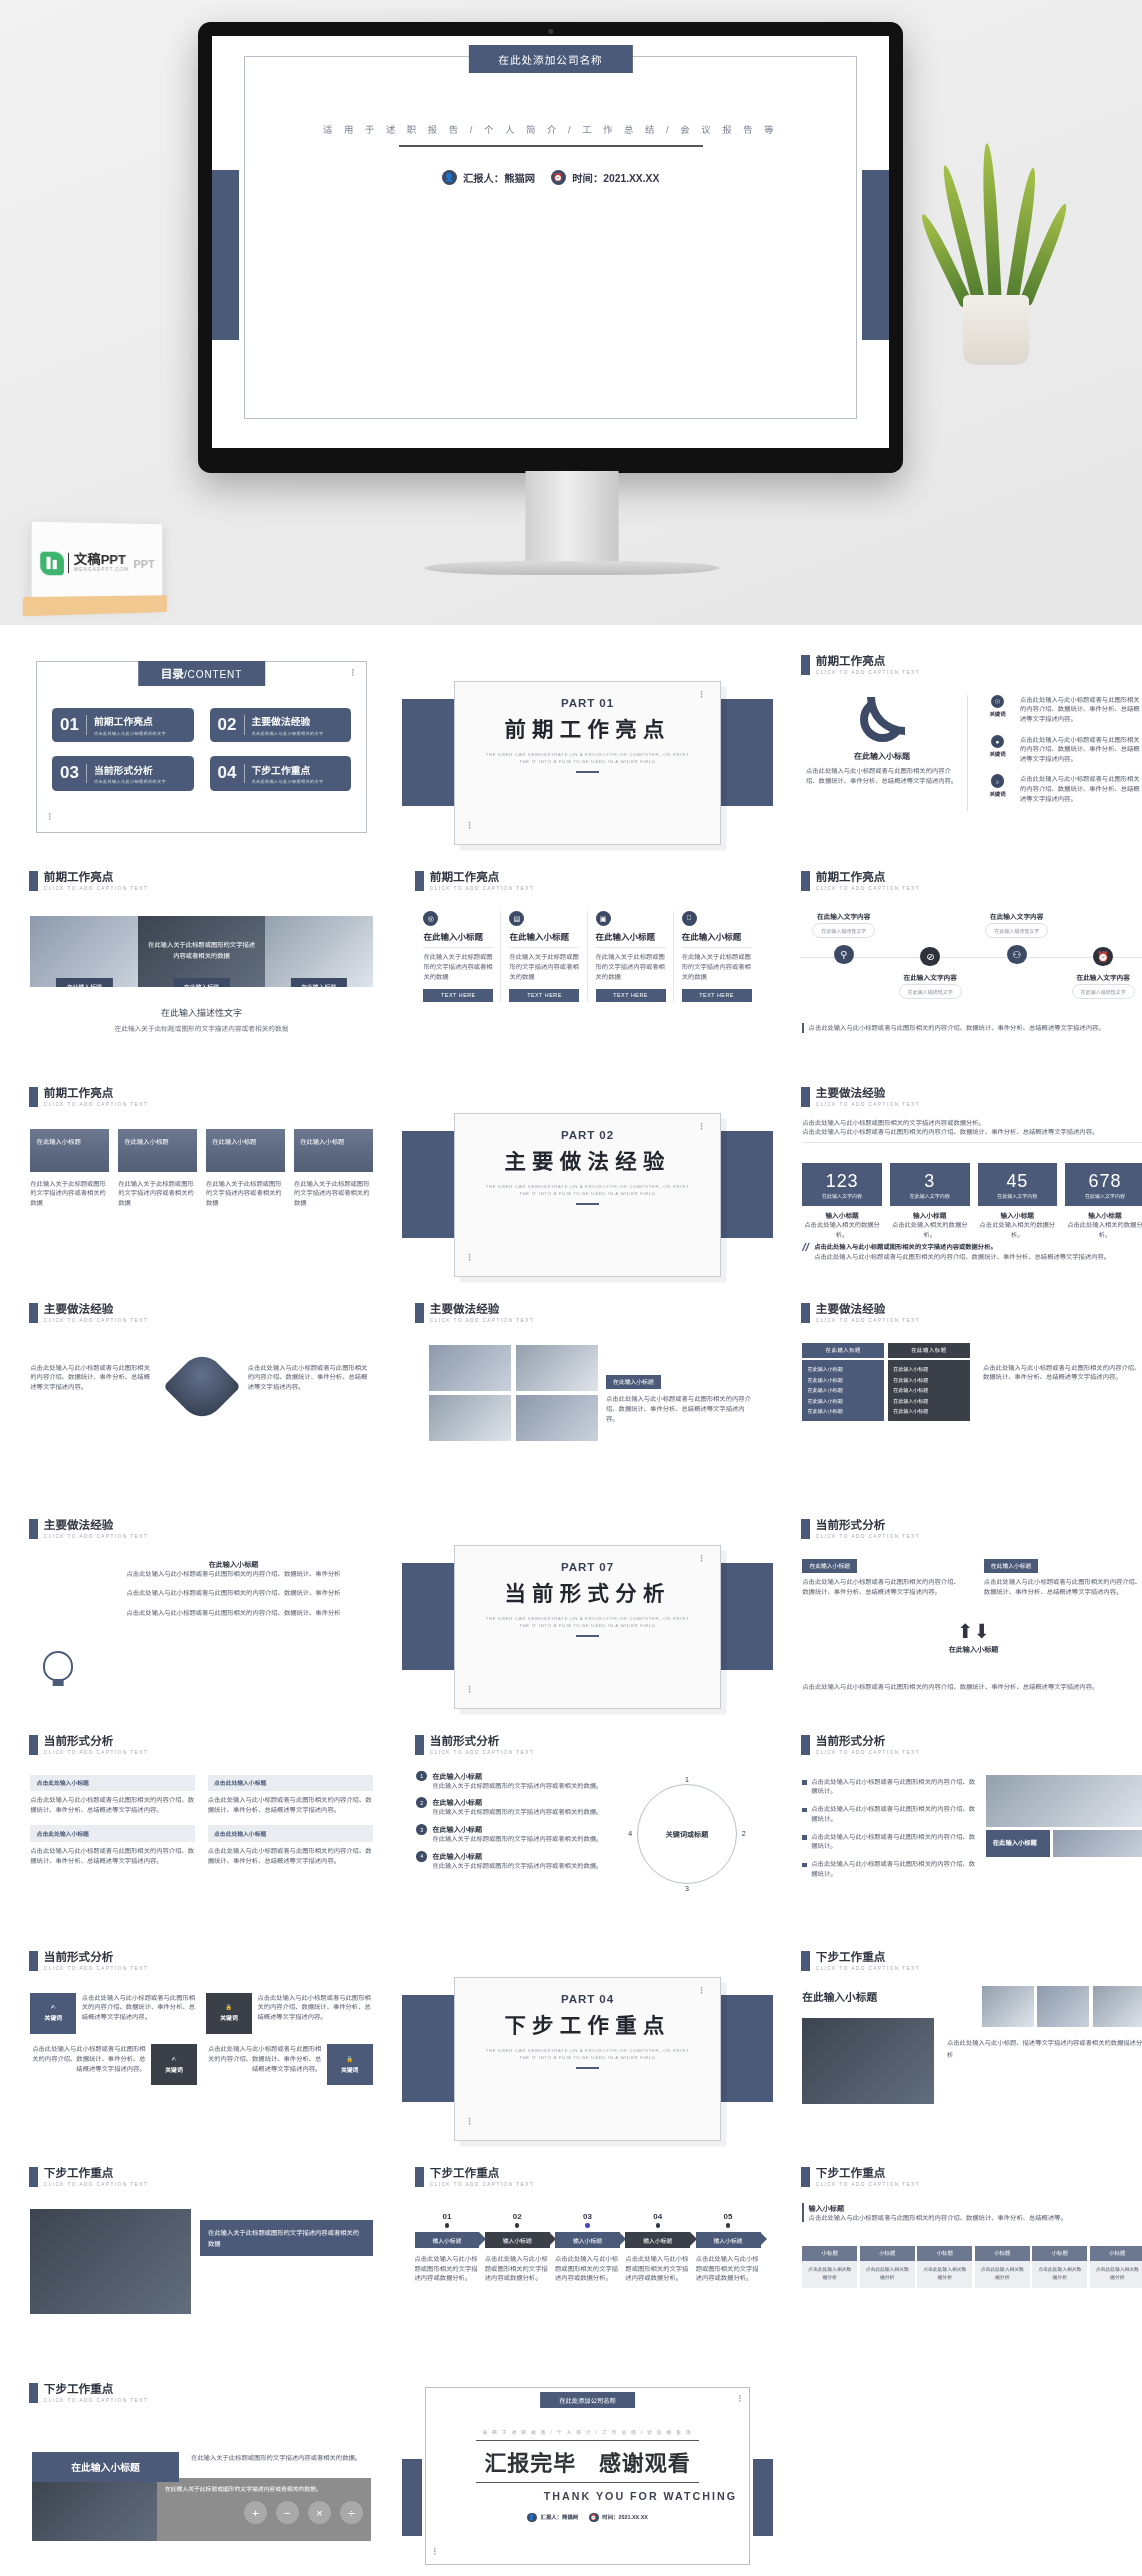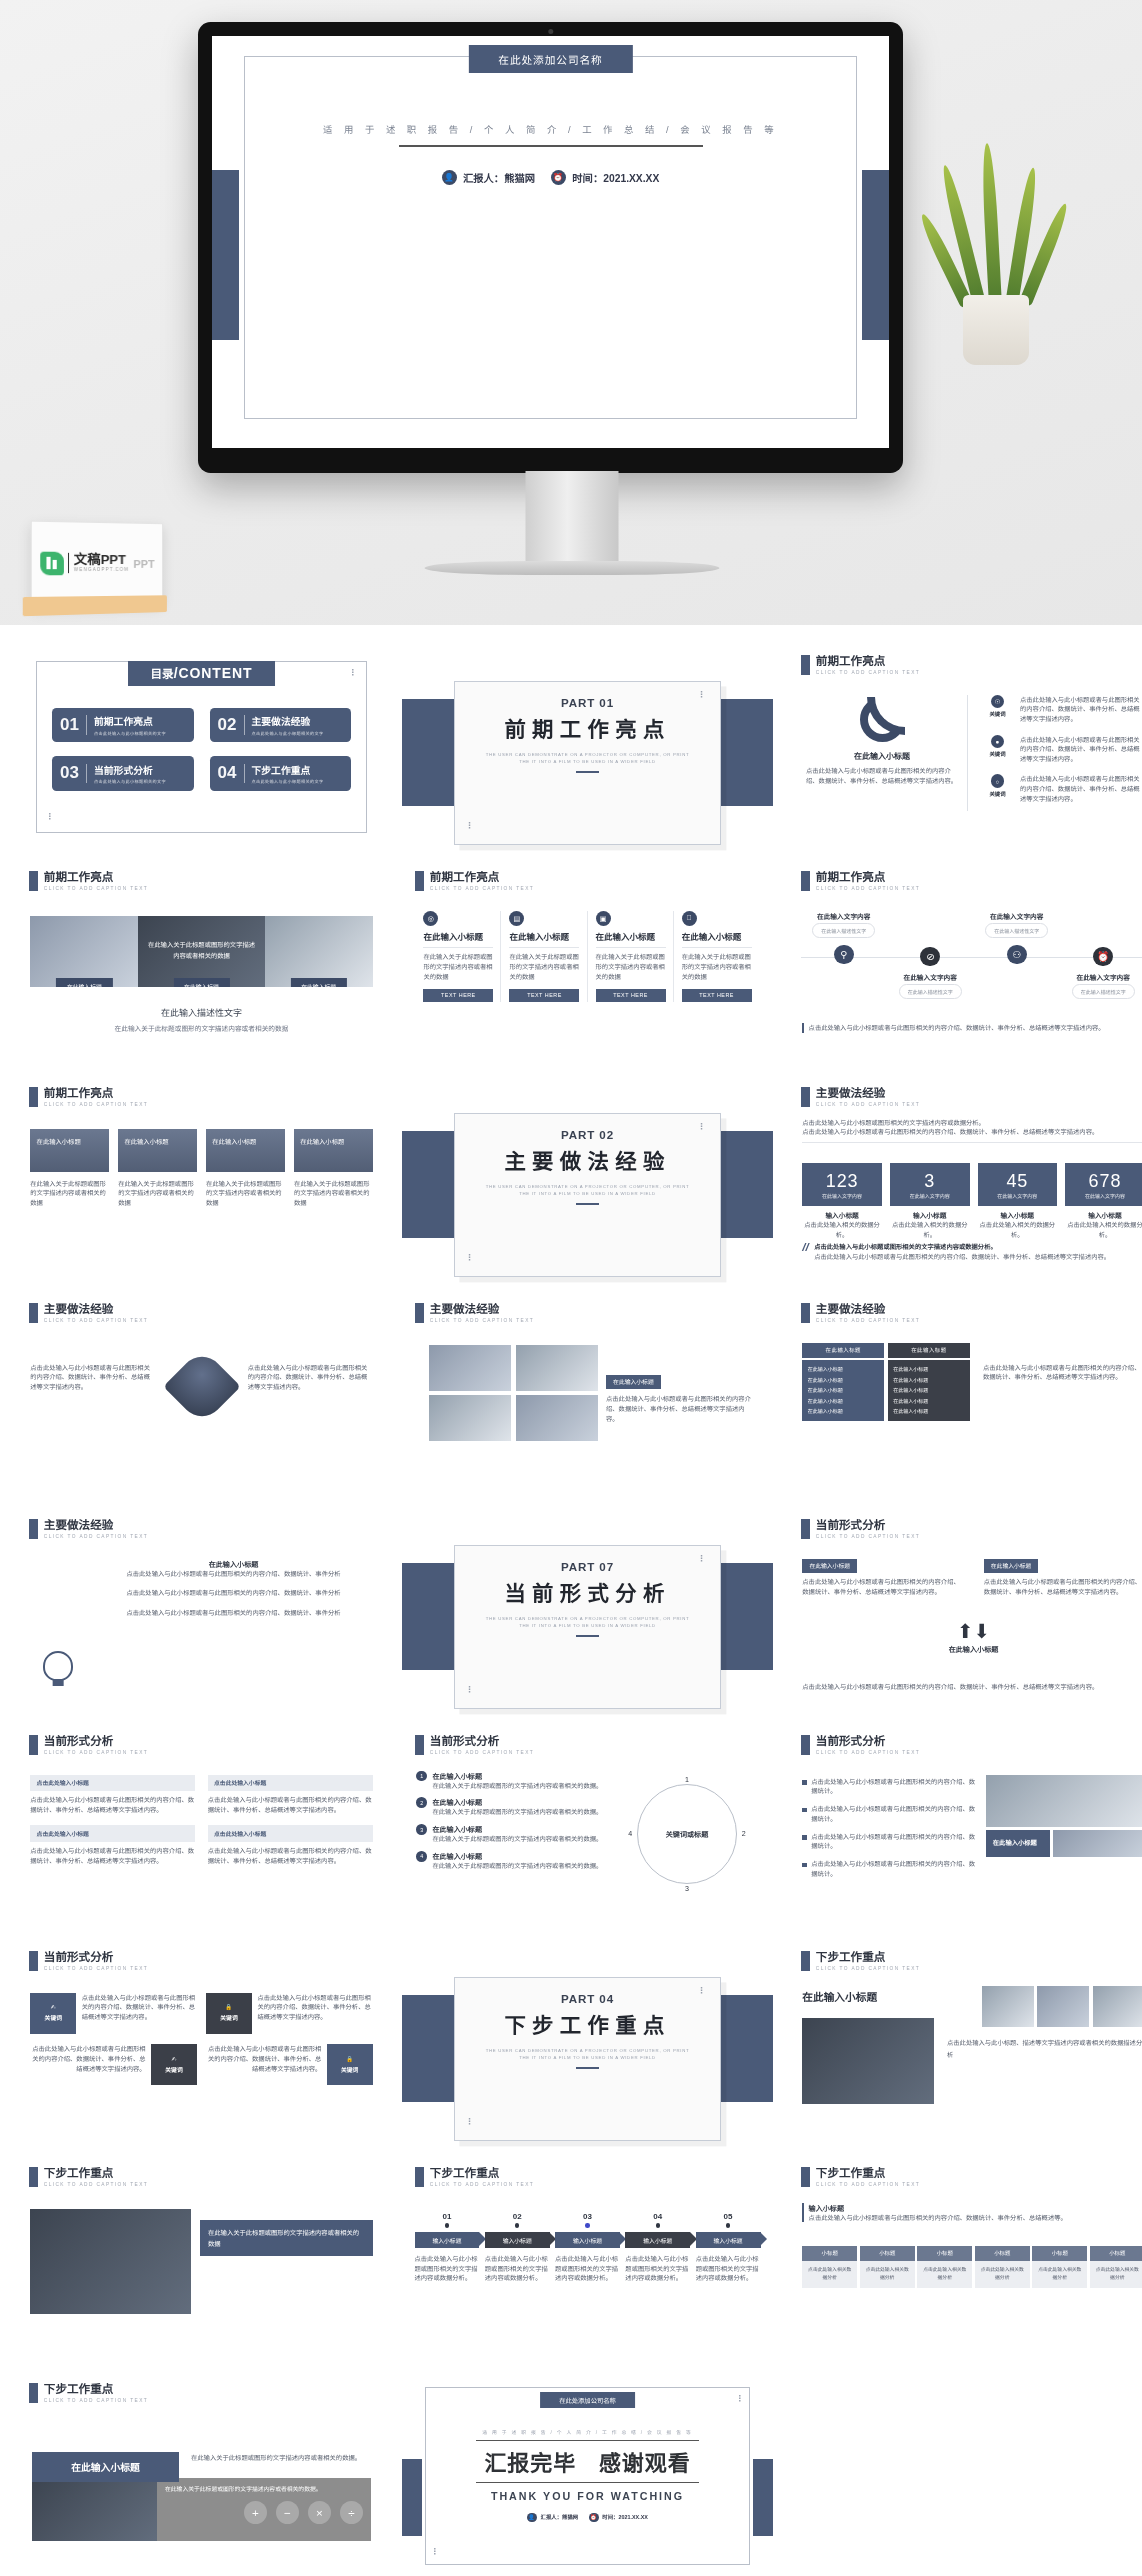--- a/index.html
+++ b/index.html
@@ -93,21 +93,21 @@
   .ph-title .tt { font-size:11.6px; font-weight:bold; color:#2f3541; line-height:1.05; }
   .ph-title .ss { font-size:4.8px; letter-spacing:1.4px; color:#a3a9b4; margin-top:2.7px; }
   .body-txt { line-height:1.55; color:#585f6d; }
 
   
   .toc { border:none; }
   .toc .frame { position:absolute; left:19.6px; top:16px; right:19.6px; bottom:19.6px; border:0.9px solid #b9bfc9; background:#fff; }
   .toc .shadow { position:absolute; left:12.5px; top:23px; right:27px; bottom:12.5px; background:#e6e8ec; z-index:-1; }
   .toc .head { position:absolute; left:50%; transform:translateX(-50%); top:16px; background:#4a5a78;
      color:#fff; padding:4.5px 23px; font-size:11.6px; font-weight:bold; white-space:nowrap; }
-  .toc .head em { font-style:normal; font-size:14px; font-weight:bold; letter-spacing:0.9px; }
+  .toc .head em { font-style:normal; font-size:10px; font-weight:normal; letter-spacing:0.9px; }
   .toc .items { position:absolute; left:36px; right:36px; top:63px; display:grid;
      grid-template-columns:1fr 1fr; gap:14.3px 16px; }
   .toc .it { background:#4a5a78; border-radius:4.5px; color:#fff; padding:6.3px 8px; display:flex; gap:7.1px; align-items:center; }
   .toc .num { font-size:17px; font-weight:bold; opacity:.95; }
   .toc .sep { width:0.9px; height:19.6px; background:rgba(255,255,255,.5); }
   .toc .lbl { font-size:9.8px; font-weight:bold; }
   .toc .dsc { font-size:4.1px; opacity:.75; margin-top:1.8px; letter-spacing:0.4px; }
   .dots3 { position:absolute; font-size:8px; color:#9aa1ae; line-height:2.7px; font-weight:bold; }
 
   
@@ -947,21 +947,21 @@
   <div class="thumb th-final">
     <div class="frame"></div>
     <div class="bl"></div>
     <div class="br"></div>
     <div style="position:absolute;left:50%;transform:translateX(-50%);top:19.6px;background:#4a5a78;color:#fff;font-size:6.3px;padding:3.6px 19.6px;white-space:nowrap;">在此处添加公司名称</div>
     <div style="position:absolute;left:36px;right:36px;top:55px;text-align:center;">
       <div style="font-size:4.8px;color:#9aa1ae;letter-spacing:1.8px;">适 用 于 述 职 报 告 / 个 人 简 介 / 工 作 总 结 / 会 议 报 告 等</div>
       <div style="height:0.9px;background:#555;margin:5.4px auto 0;width:223px;"></div>
       <div style="font-size:22px;font-weight:bold;color:#2f3236;letter-spacing:0.9px;margin:4.5px 0;">汇报完毕　感谢观看</div>
       <div style="height:0.9px;background:#555;margin:0 auto;width:223px;"></div>
-      <div style="font-size:10.7px;letter-spacing:2px;color:#3c4452;font-weight:bold;margin-top:7.1px;">THANK YOU FOR WATCHING</div>
+      <div style="font-size:10.7px;letter-spacing:2px;color:#3c4452;font-weight:bold;margin-top:7.1px;text-align:right;">THANK YOU FOR WATCHING</div>
       <div style="margin-top:10.7px;display:flex;justify-content:center;gap:10.7px;font-size:5.4px;color:#33384a;font-weight:bold;">
         <span style="display:flex;align-items:center;gap:3.6px;">
           <span class="mi-ic" style="width:9.8px;height:9.8px;font-size:5.4px;">👤</span>
           <span>汇报人：熊猫网</span>
         </span>
         <span style="display:flex;align-items:center;gap:3.6px;">
           <span class="mi-ic" style="width:9.8px;height:9.8px;font-size:5.4px;">⏰</span>
           <span>时间：2021.XX.XX</span>
         </span>
       </div>

